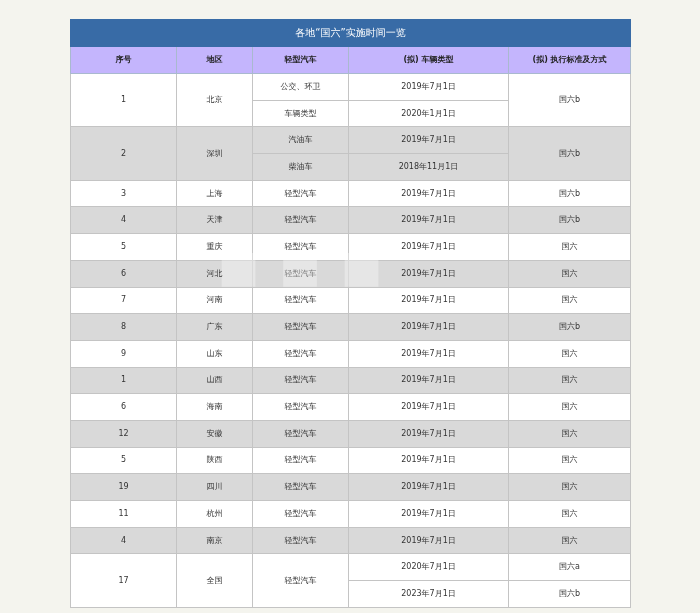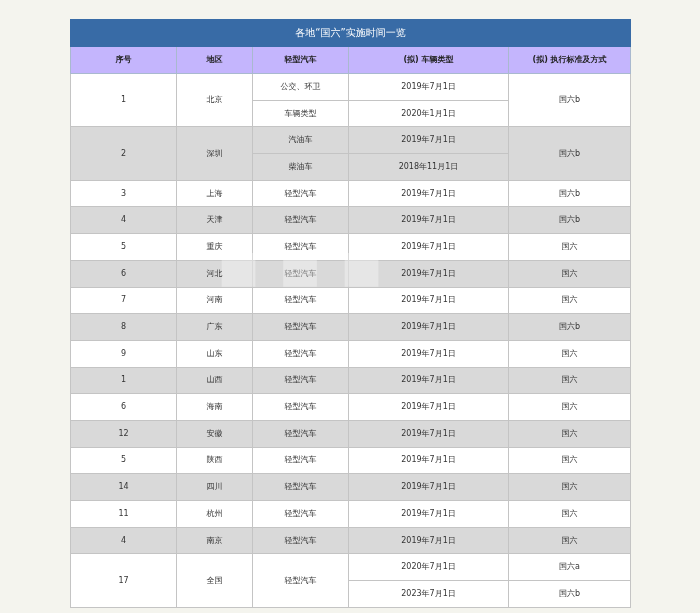--- a/index.html
+++ b/index.html
@@ -185,21 +185,21 @@
         <td>国六</td>
       </tr>
       <tr class="white">
         <td class="single">5</td>
         <td>陕西</td>
         <td>轻型汽车</td>
         <td>2019年7月1日</td>
         <td>国六</td>
       </tr>
       <tr class="gray">
-        <td class="single">14</td>
+        <td class="single">19</td>
         <td>四川</td>
         <td>轻型汽车</td>
         <td>2019年7月1日</td>
         <td>国六</td>
       </tr>
       <tr class="white">
         <td class="single">11</td>
         <td>杭州</td>
         <td>轻型汽车</td>
         <td>2019年7月1日</td>

